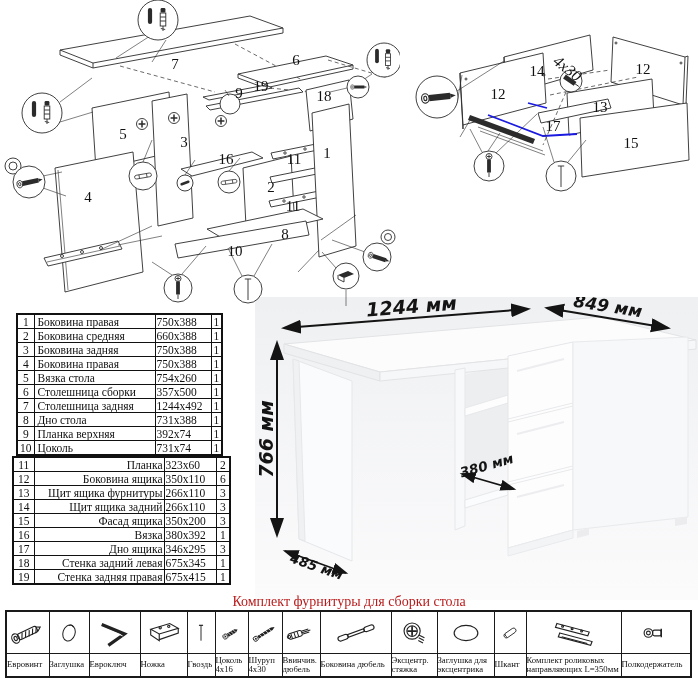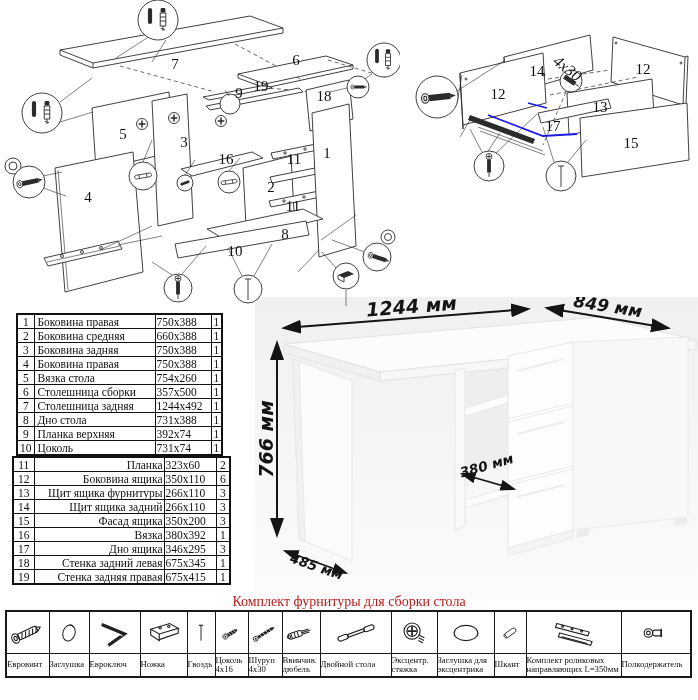--- a/index.html
+++ b/index.html
@@ -585,21 +585,21 @@
         </tr>
       <tr id="hw-names">
           <td class="hw-name">Евровинт</td>
           <td class="hw-name">Заглушка</td>
           <td class="hw-name">Евроключ</td>
           <td class="hw-name">Ножка</td>
           <td class="hw-name">Гвоздь</td>
           <td class="hw-name">Цоколь 4x16</td>
           <td class="hw-name">Шуруп 4x30</td>
           <td class="hw-name">Ввинчив. дюбель</td>
-          <td class="hw-name">Двойной стола</td>
+          <td class="hw-name">Боковина дюбель</td>
           <td class="hw-name">Эксцентр. стяжка</td>
           <td class="hw-name">Заглушка для эксцентрика</td>
           <td class="hw-name">Шкант</td>
           <td class="hw-name">Комплект роликовых направляющих L=350мм</td>
           <td class="hw-name">Полкодержатель</td>
         </tr>
     </tbody>
   </table>
 </div>
 

